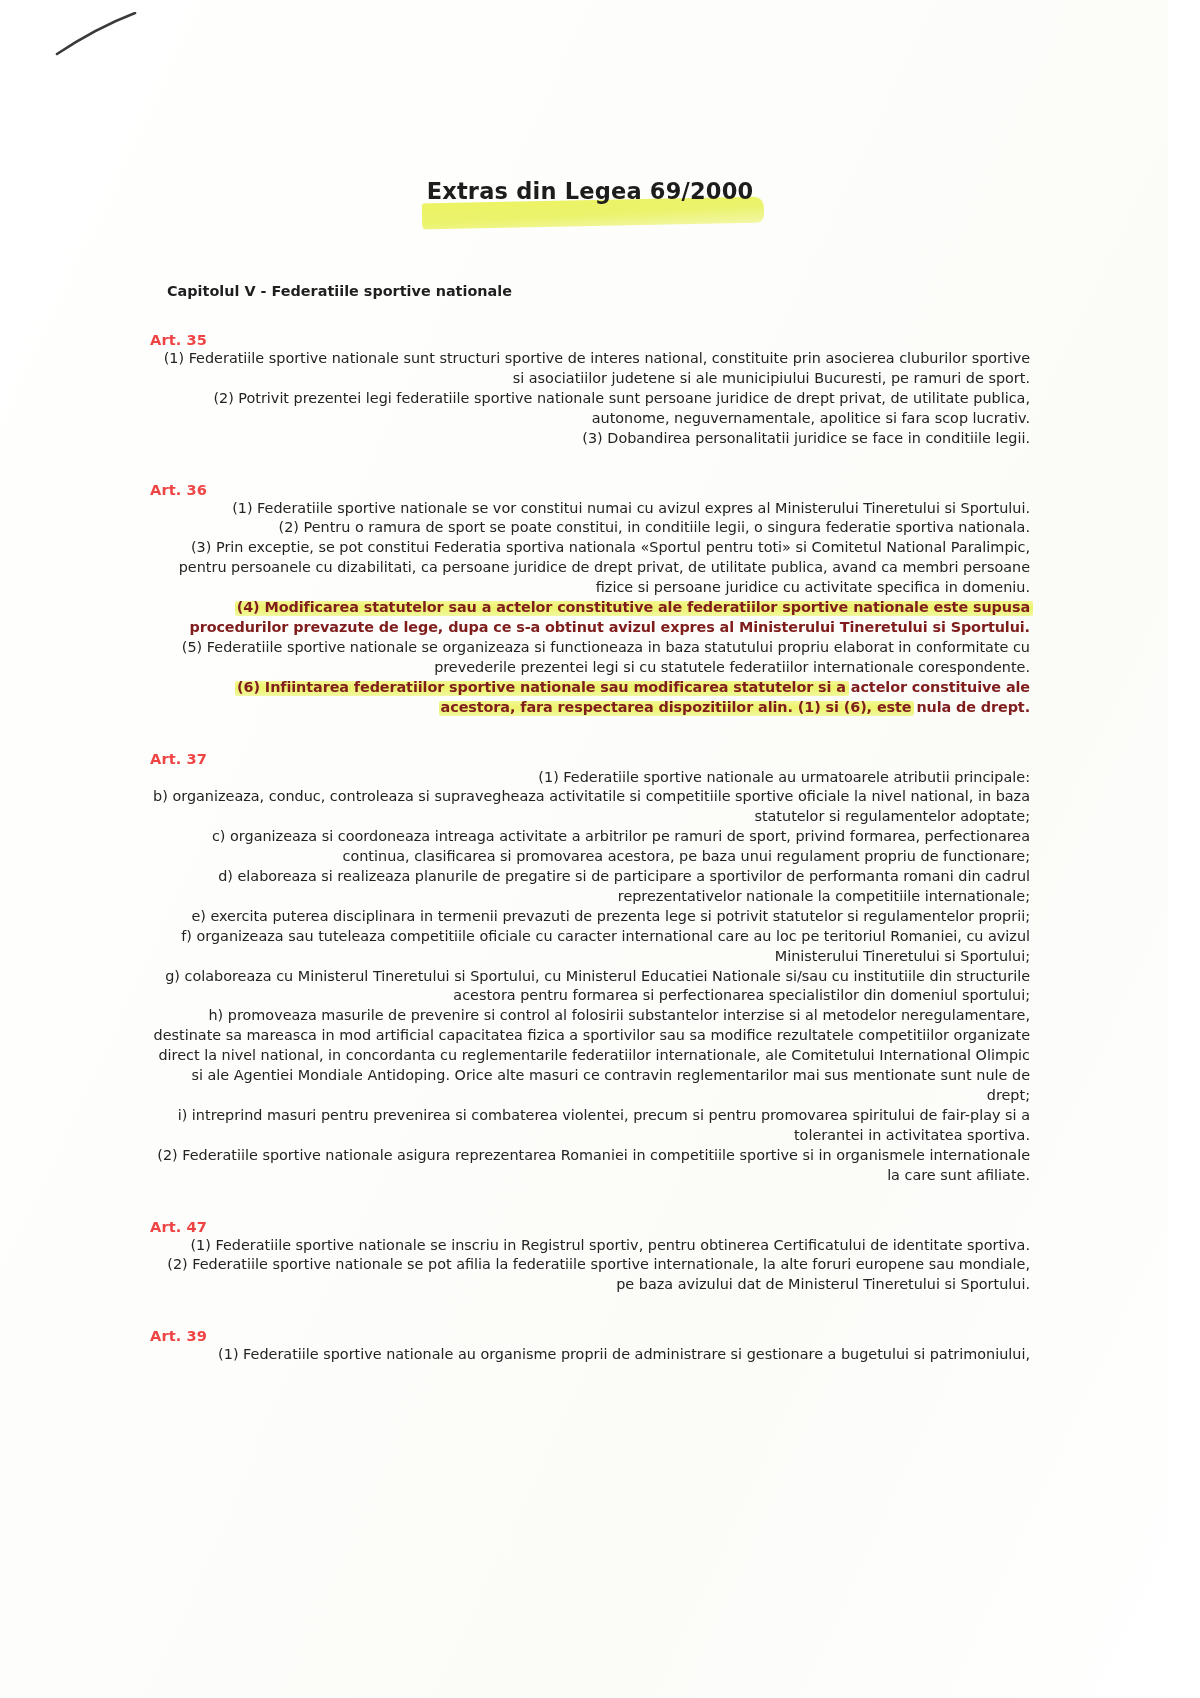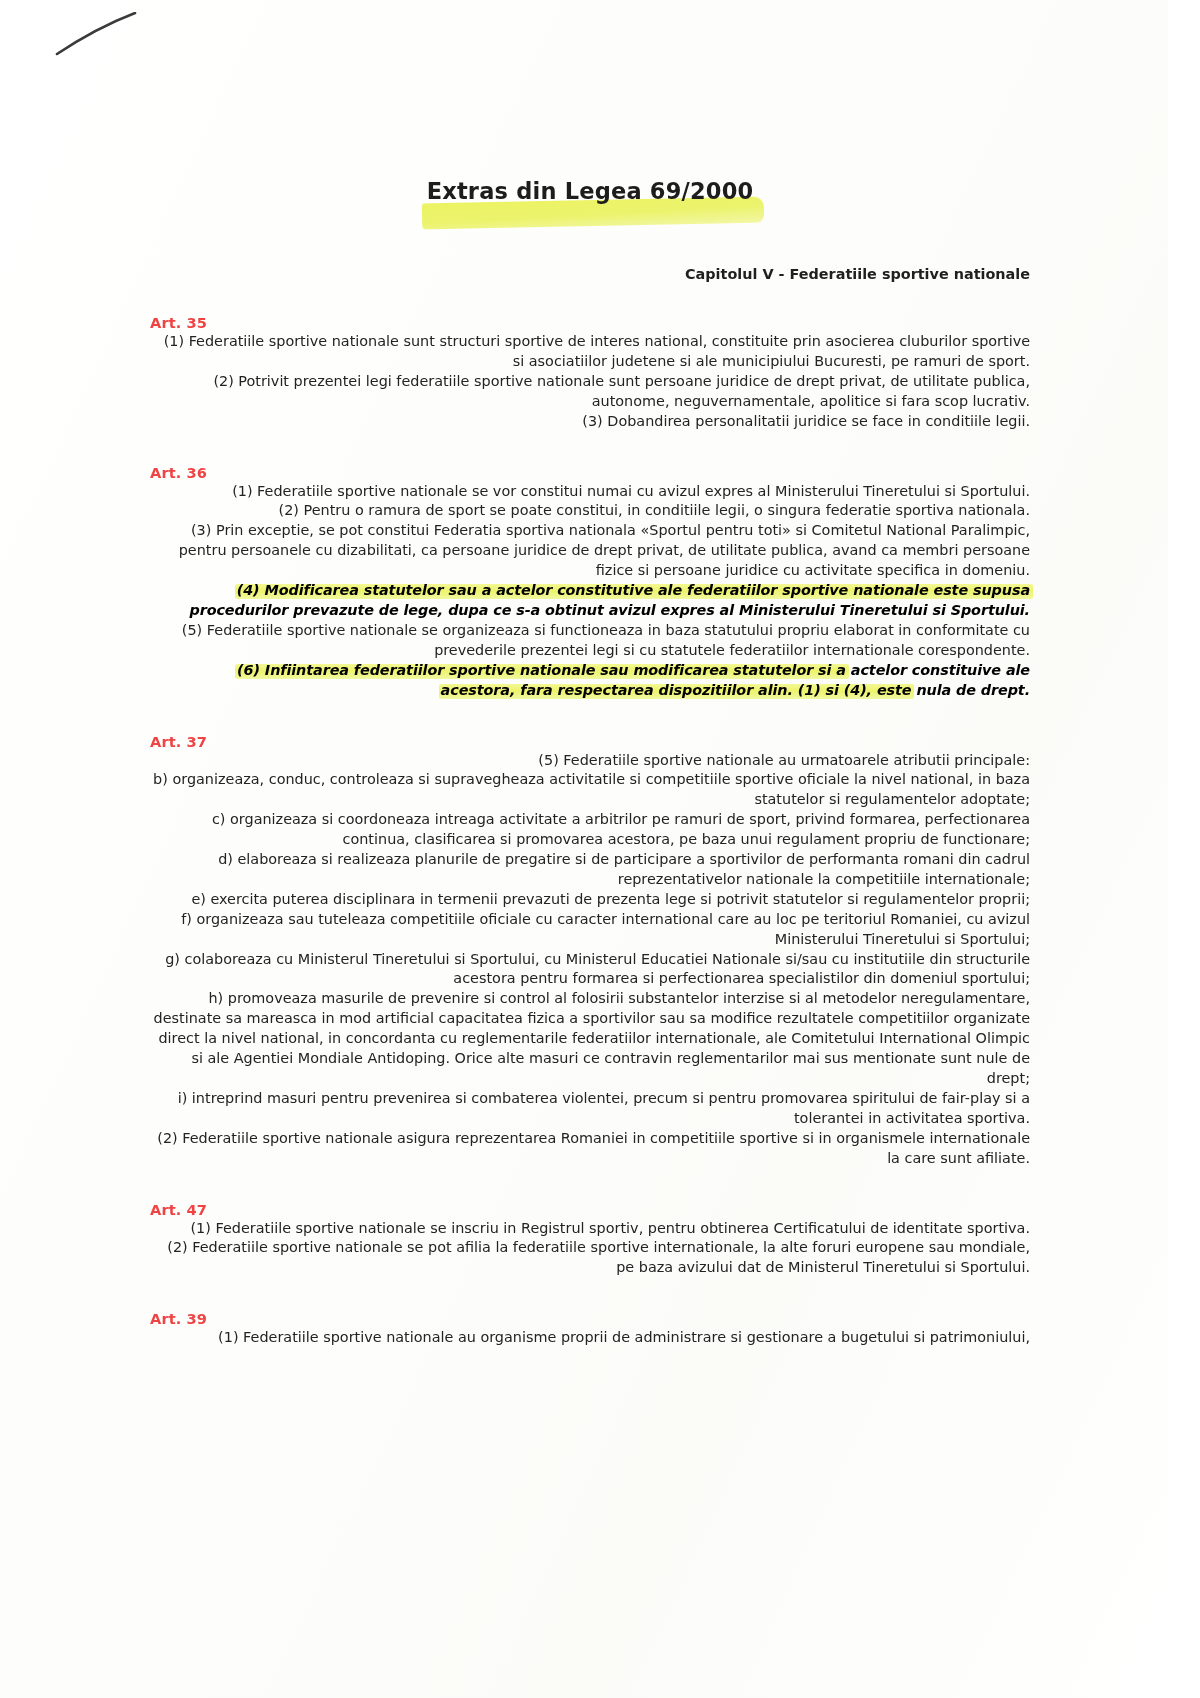--- a/index.html
+++ b/index.html
@@ -61,25 +61,25 @@
     width: 342px;
     height: 26px;
     background: linear-gradient(178deg, #eaf24e 0%, #e9f25a 55%, #f2f79a 100%);
     opacity: .88;
     transform: rotate(-1.15deg);
     border-radius: 3px 10px 8px 4px;
     z-index: 1;
     filter: blur(0.4px);
   }
   .chapter {
-    text-align: right;
+    text-align: left;
     font-size: 14.4px;
     font-weight: bold;
     color: #1f1f1f;
-    margin: 0;
+    margin: 17px;
     padding-top: 62px;
   }
   .art-block {
     margin-top: 32px;
   }
   .art-head {
     font-size: 14.6px;
     font-weight: bold;
     color: #ef4444;
     margin: 0 0 1px 0;
@@ -87,23 +87,22 @@
   }
   p.para {
     font-size: 14.4px;
     line-height: 19.9px;
     color: #232323;
     margin: 0;
     text-align: right;
     position: relative;
   }
   p.para.emph {
-    font-style: italic;
     font-weight: bold;
-    color: #000000;
+    color: #7f1d1d;
     letter-spacing: -0.1px;
   }
   
   .hl {
     position: relative;
     z-index: 1;
   }
   .hl::before {
     content: "";
     position: absolute;
@@ -156,27 +155,27 @@
       <p class="para emph">
         <span>procedurilor prevazute de lege, dupa ce s-a obtinut avizul expres al Ministerului Tineretului si Sportului.</span>
       </p>
 
       <p class="para">(5) Federatiile sportive nationale se organizeaza si functioneaza in baza statutului propriu elaborat in conformitate cu prevederile prezentei legi si cu statutele federatiilor internationale corespondente.</p>
 
       <p class="para emph">
         <span class="hl">(6) Infiintarea federatiilor sportive nationale sau modificarea statutelor si a</span><span> actelor constituive ale</span>
       </p>
       <p class="para emph">
-        <span class="hl">acestora, fara respectarea dispozitiilor alin. (1) si (4), este</span><span> nula de drept.</span>
+        <span class="hl">acestora, fara respectarea dispozitiilor alin. (1) si (6), este</span><span> nula de drept.</span>
       </p>
     </div>
 
     <div class="art-block">
       <div class="art-head">Art. 37</div>
-      <p class="para">(5) Federatiile sportive nationale au urmatoarele atributii principale:</p>
+      <p class="para">(1) Federatiile sportive nationale au urmatoarele atributii principale:</p>
       <p class="para">b) organizeaza, conduc, controleaza si supravegheaza activitatile si competitiile sportive oficiale la nivel national, in baza statutelor si regulamentelor adoptate;</p>
       <p class="para">c) organizeaza si coordoneaza intreaga activitate a arbitrilor pe ramuri de sport, privind formarea, perfectionarea continua, clasificarea si promovarea acestora, pe baza unui regulament propriu de functionare;</p>
       <p class="para">d) elaboreaza si realizeaza planurile de pregatire si de participare a sportivilor de performanta romani din cadrul reprezentativelor nationale la competitiile internationale;</p>
       <p class="para">e) exercita puterea disciplinara in termenii prevazuti de prezenta lege si potrivit statutelor si regulamentelor proprii;</p>
       <p class="para">f) organizeaza sau tuteleaza competitiile oficiale cu caracter international care au loc pe teritoriul Romaniei, cu avizul Ministerului Tineretului si Sportului;</p>
       <p class="para">g) colaboreaza cu Ministerul Tineretului si Sportului, cu Ministerul Educatiei Nationale si/sau cu institutiile din structurile acestora pentru formarea si perfectionarea specialistilor din domeniul sportului;</p>
       <p class="para">h) promoveaza masurile de prevenire si control al folosirii substantelor interzise si al metodelor neregulamentare, destinate sa mareasca in mod artificial capacitatea fizica a sportivilor sau sa modifice rezultatele competitiilor organizate direct la nivel national, in concordanta cu reglementarile federatiilor internationale, ale Comitetului International Olimpic si ale Agentiei Mondiale Antidoping. Orice alte masuri ce contravin reglementarilor mai sus mentionate sunt nule de drept;</p>
       <p class="para">i) intreprind masuri pentru prevenirea si combaterea violentei, precum si pentru promovarea spiritului de fair-play si a tolerantei in activitatea sportiva.</p>
       <p class="para">(2) Federatiile sportive nationale asigura reprezentarea Romaniei in competitiile sportive si in organismele internationale la care sunt afiliate.</p>
     </div>

